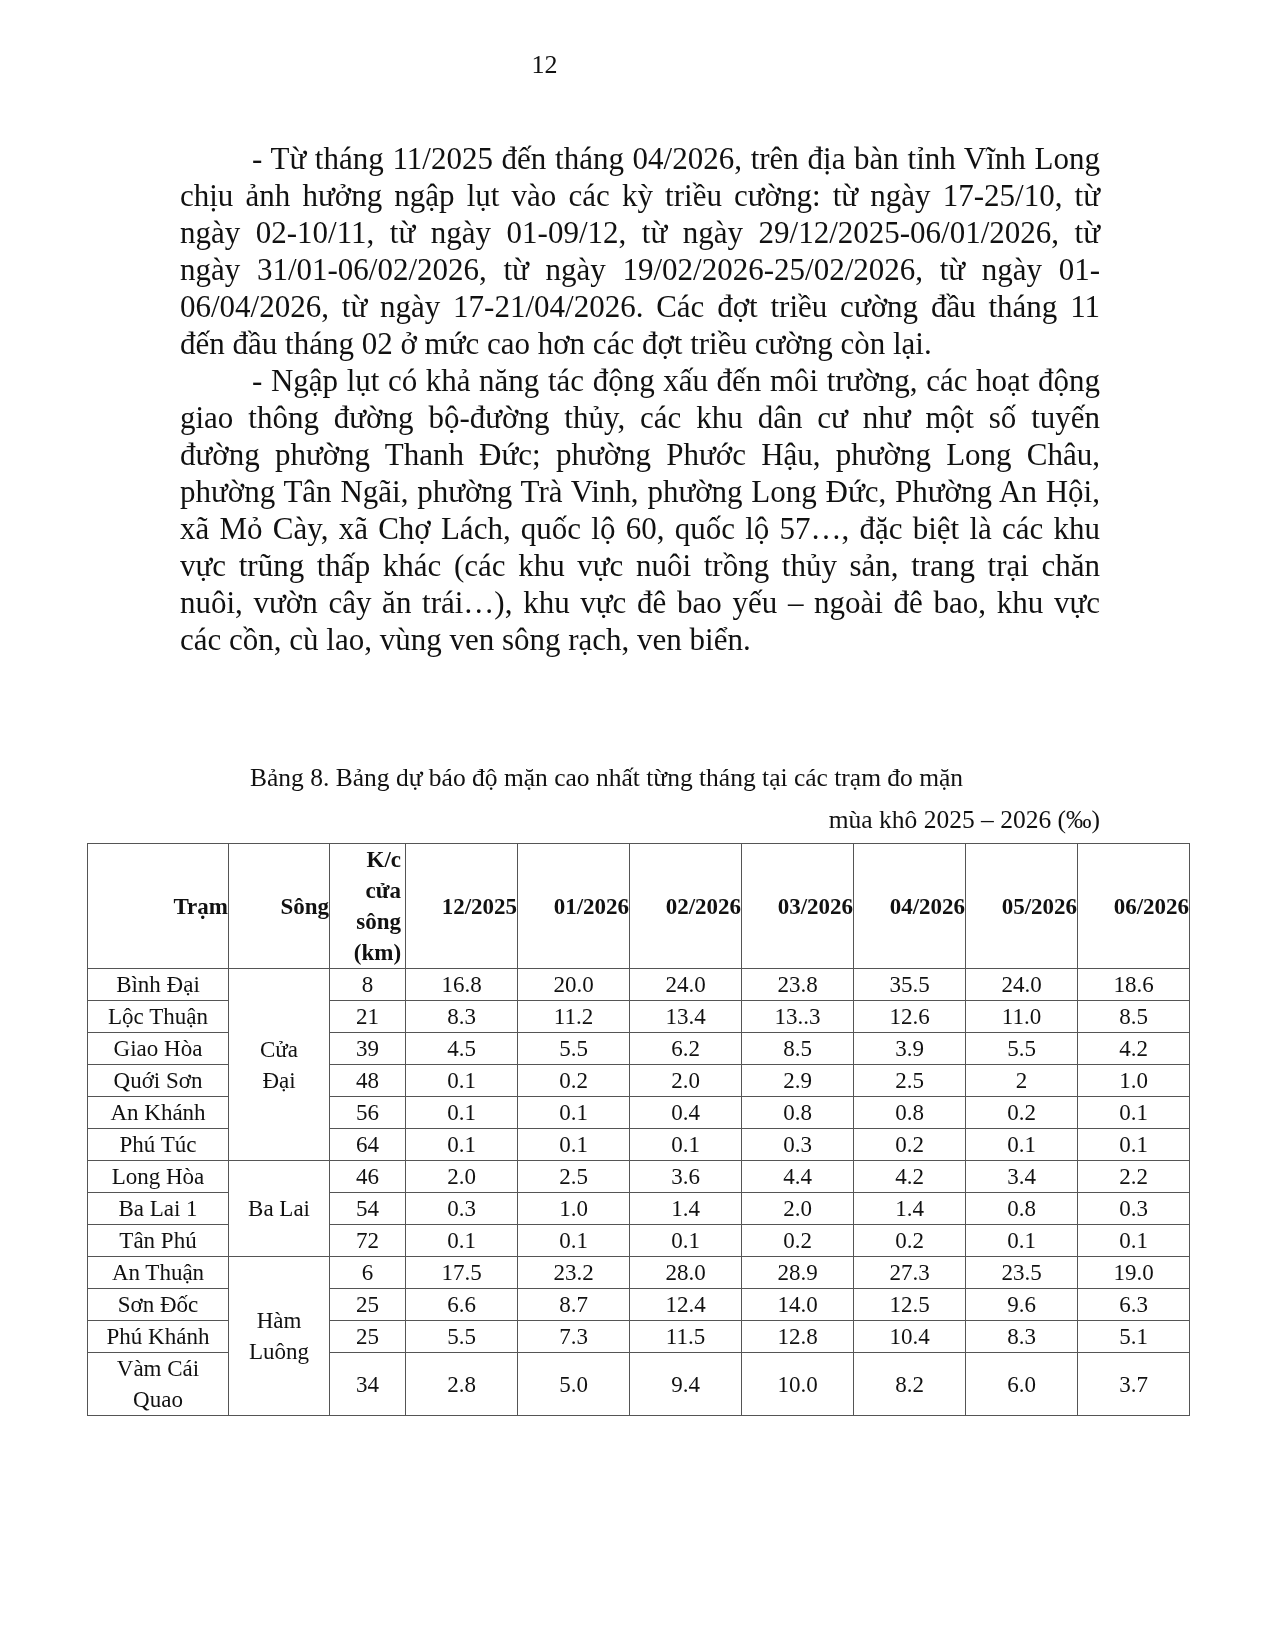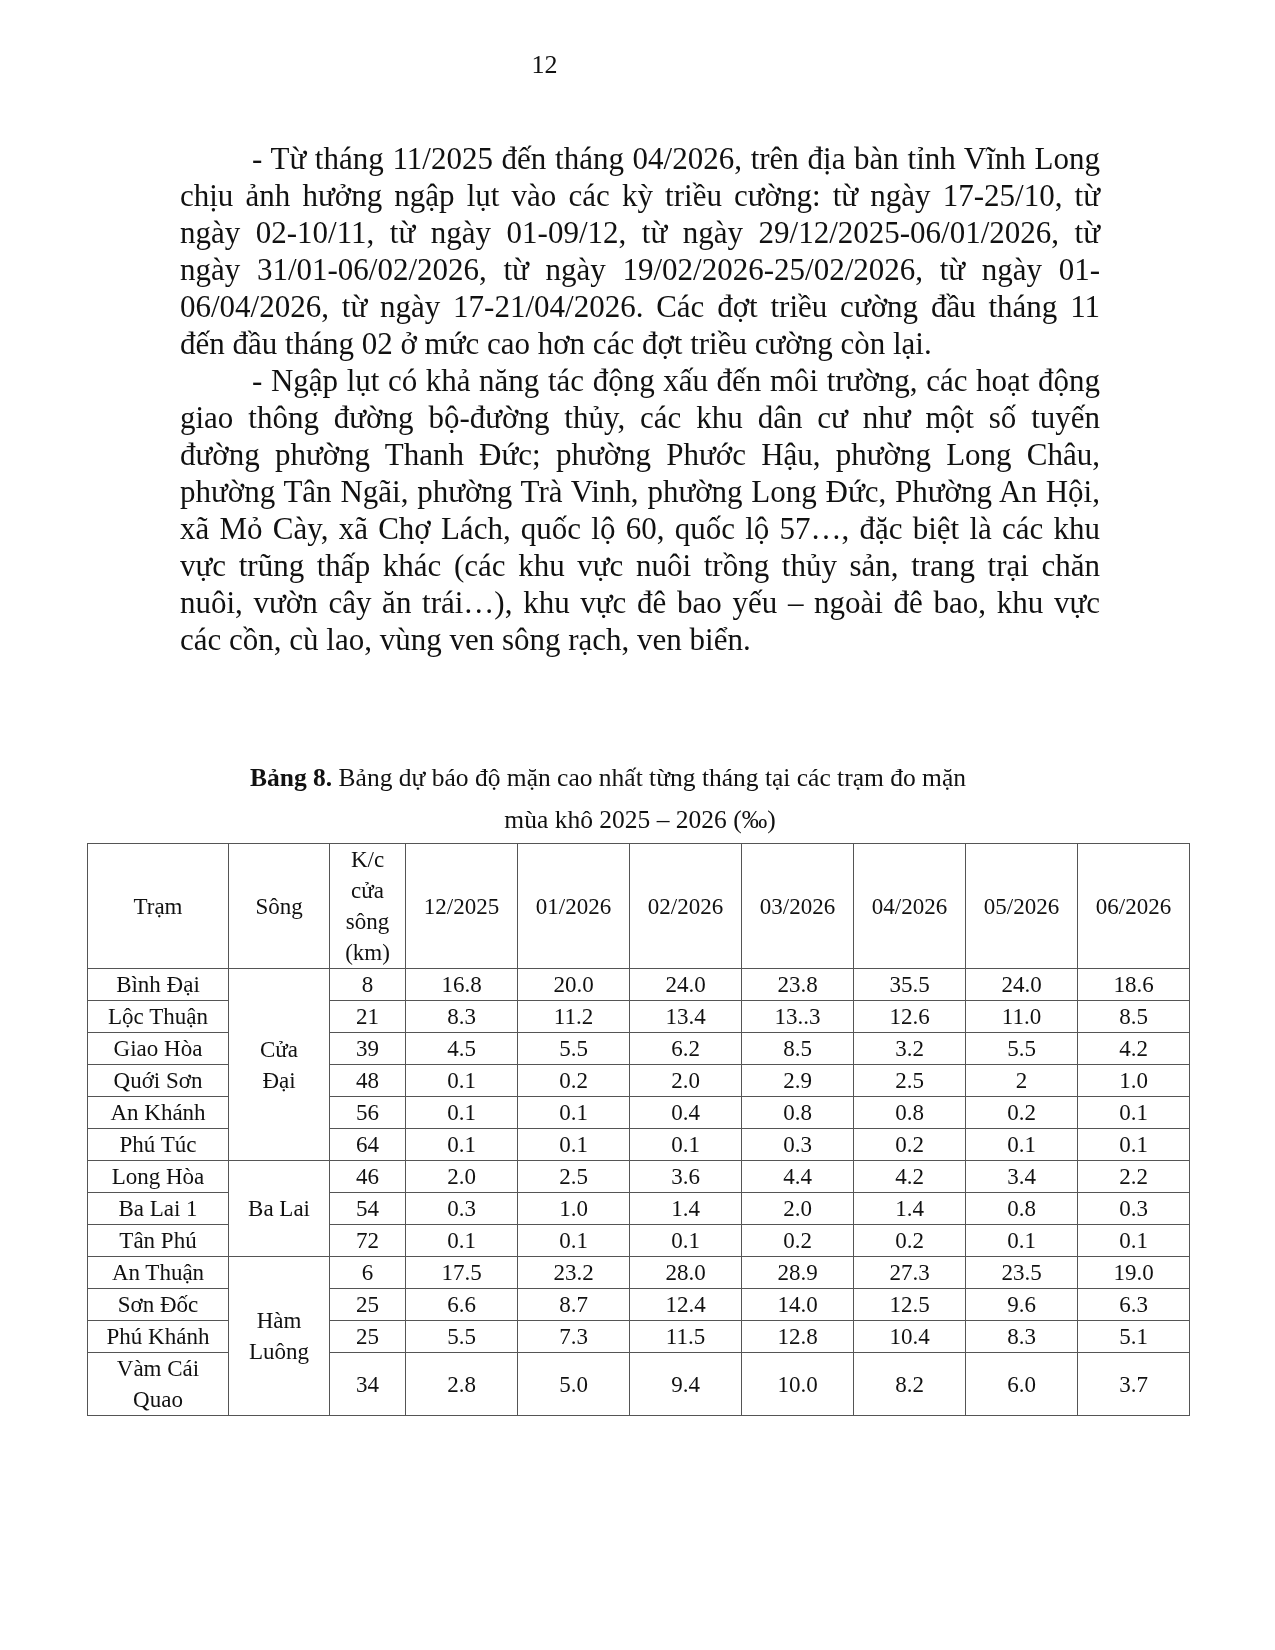--- a/index.html
+++ b/index.html
@@ -12,36 +12,36 @@
       position: absolute; top: 50px; left: 0; width: 1089px;
       text-align: center; font-size: 26px;
     }
     .body-text {
       position: absolute; left: 180px; top: 140px; width: 920px;
       font-size: 31px; line-height: 37px;
     }
     .para { text-align: justify; text-indent: 72px; margin: 0; }
     .heading { font-weight: bold; text-indent: 72px; margin: 0; }
     .caption {
-      position: absolute; left: 180px; width: 920px; text-align: center;
+      position: absolute; left: 180px; width: 920px; text-align: right;
       font-size: 25.5px;
     }
     .caption1 { top: 763px; padding-left: 70px; box-sizing: border-box; text-align: left; }
-    .caption1 b { font-weight: bold; }
+    .caption1 b { font-weight: normal; }
     .caption2 { top: 805px; }
     table.salinity {
       position: absolute; left: 87px; top: 843px;
       border-collapse: collapse; font-size: 23px;
       table-layout: fixed;
     }
     table.salinity th, table.salinity td {
       border: 1.5px solid #555555; text-align: center; vertical-align: middle;
       padding: 0; line-height: 31px;
     }
-    table.salinity th { font-weight: normal; height: 124px; line-height: 31px; }
+    table.salinity th { font-weight: bold; height: 124px; line-height: 31px; text-align: right; }
     table.salinity td { height: 31px; }
     .col-station { width: 141px; }
     .col-river { width: 93px; }
     .col-dist { width: 76px; }
     .col-month { width: 112px; }
     td.tall { height: 62px; }
   </style>
 </head>
 <body>
 
@@ -106,21 +106,21 @@
         <td>11.0</td>
         <td>8.5</td>
       </tr>
       <tr>
         <td>Giao Hòa</td>
         <td>39</td>
         <td>4.5</td>
         <td>5.5</td>
         <td>6.2</td>
         <td>8.5</td>
-        <td>3.2</td>
+        <td>3.9</td>
         <td>5.5</td>
         <td>4.2</td>
       </tr>
       <tr>
         <td>Quới Sơn</td>
         <td>48</td>
         <td>0.1</td>
         <td>0.2</td>
         <td>2.0</td>
         <td>2.9</td>

